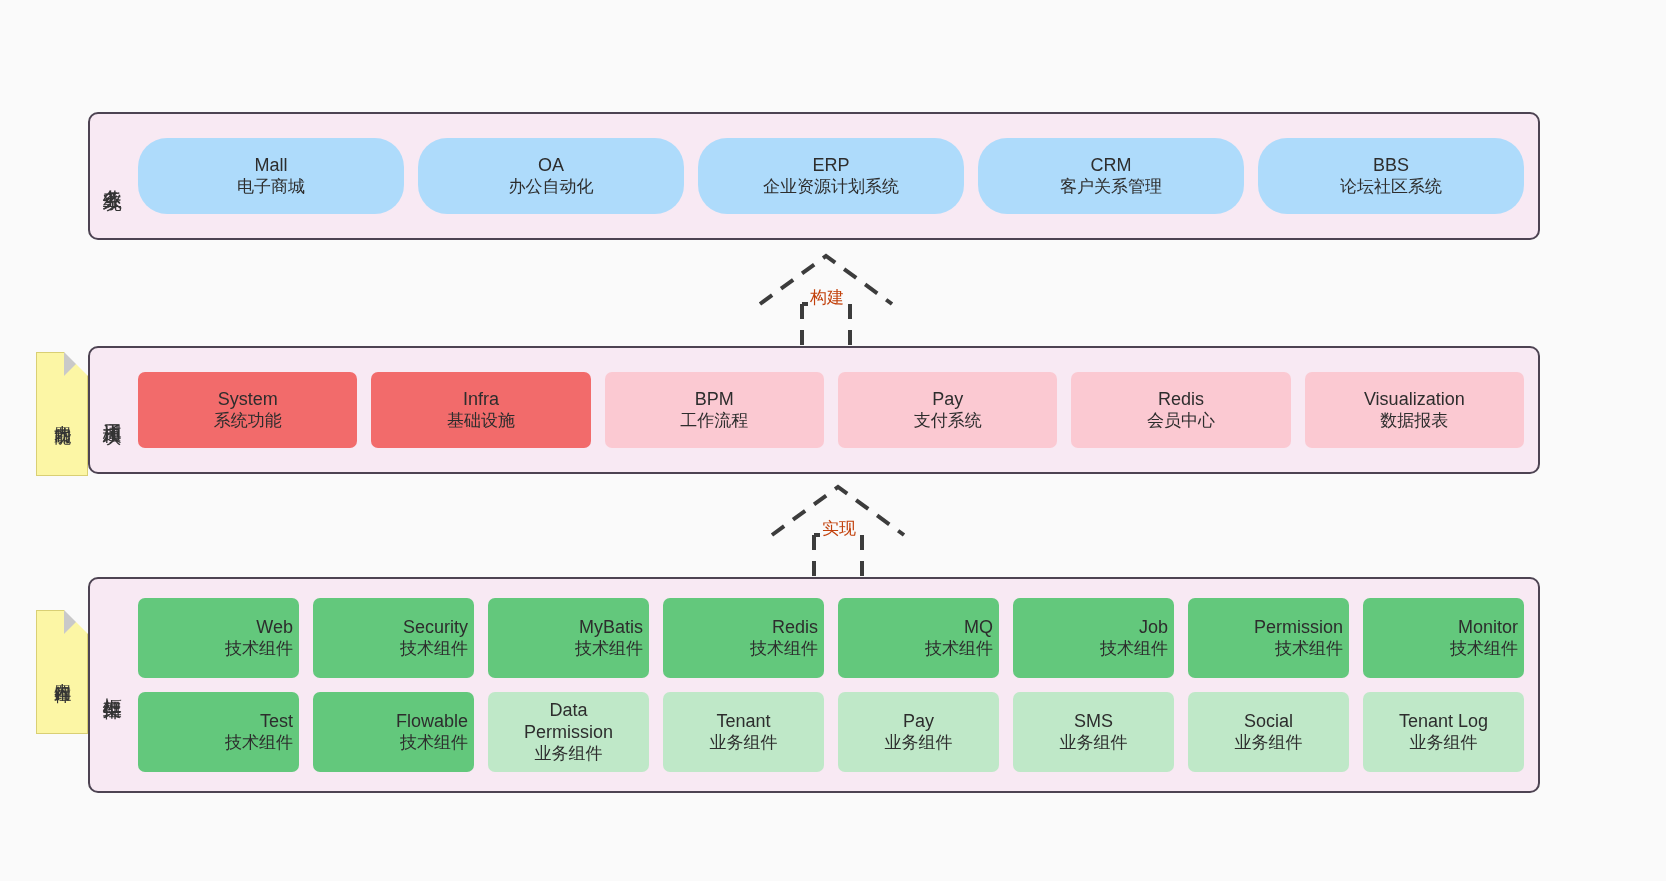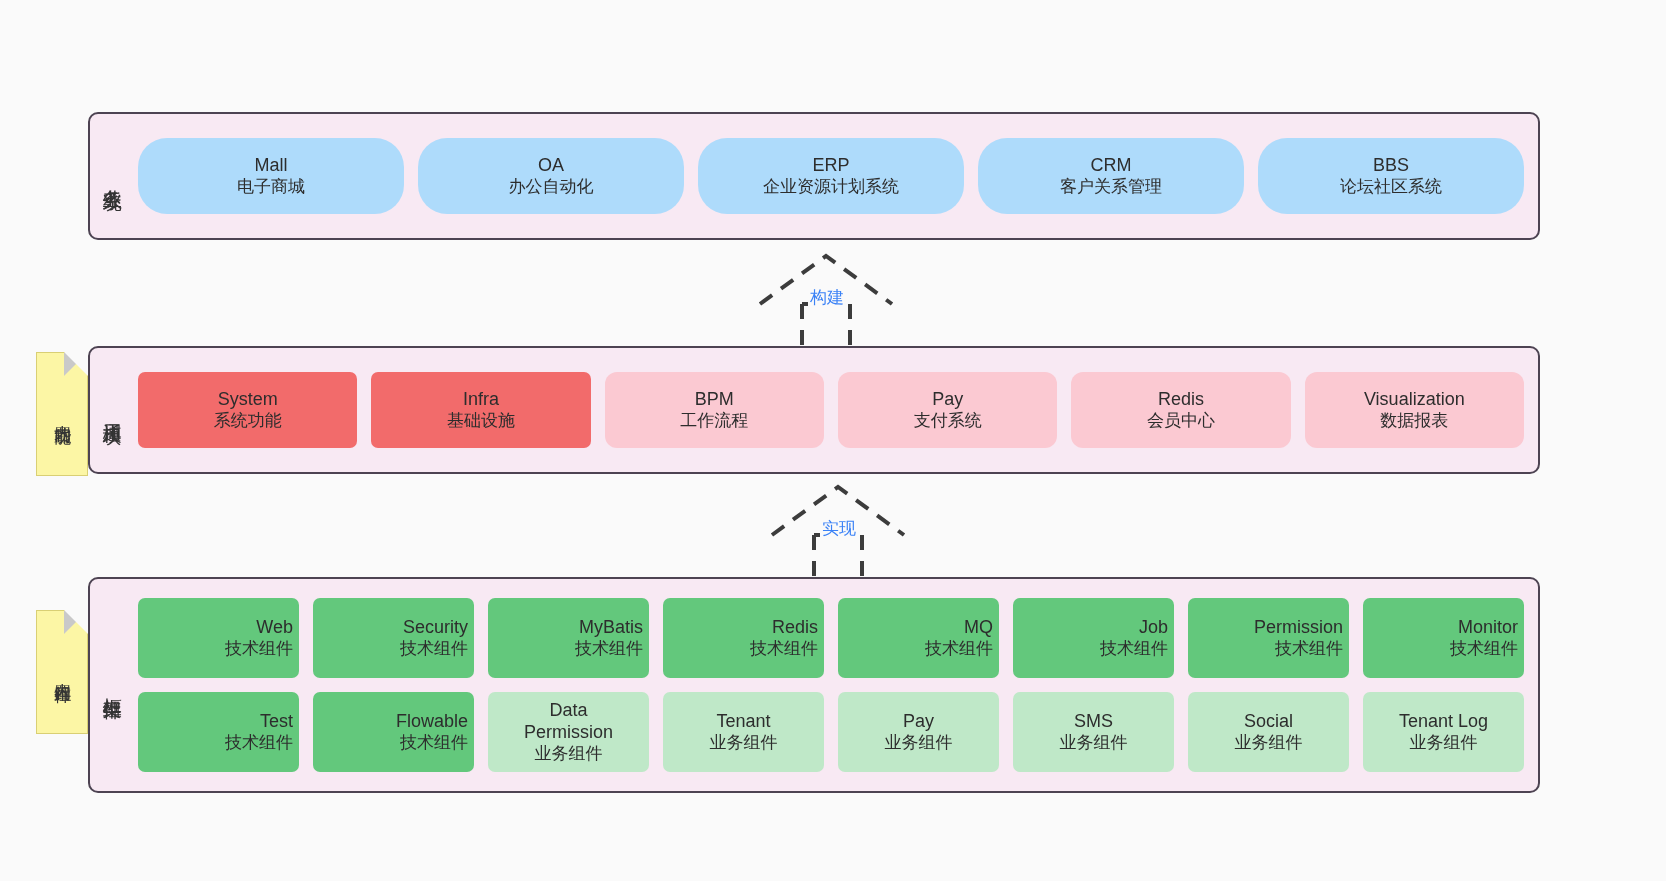--- a/index.html
+++ b/index.html
@@ -72,21 +72,21 @@
     padding: 4px 6px;
     color: #2d2d2d;
   }
   .card .l1 { font-size: 18px; }
   .card .l2 { font-size: 17px; }
   .card .l3 { font-size: 17px; }
 
   
   .c-blue        { background: #aedbfb; border-radius: 29px; }
   .c-red         { background: #f26b6b; }
-  .c-pink        { background: #fbc9d2; border-radius: 12px; }
+  .c-pink        { background: #fbc9d2; }
   .c-green       { background: #63c87c; align-items: flex-end; }
   .c-lightgreen  { background: #bfe8c8; }
 
   
   #layer-business {
     left: 88px;
     top: 112px;
     width: 1452px;
     height: 128px;
   }
@@ -164,21 +164,21 @@
   .arrow-group svg {
     position: absolute;
     left: 0;
     top: 0;
   }
   .arrow-label {
     position: absolute;
     left: 56px;
     top: 36px;
     font-size: 17px;
-    color: #3b82f6;
+    color: #c2410c;
     background: #fafafa;
     padding: 0 2px;
     line-height: 1.2;
     white-space: nowrap;
     user-select: none;
   }
   #arrow-build { left: 752px; top: 252px; }
   #arrow-impl  { left: 764px; top: 483px; }
 </style>
 </head>

